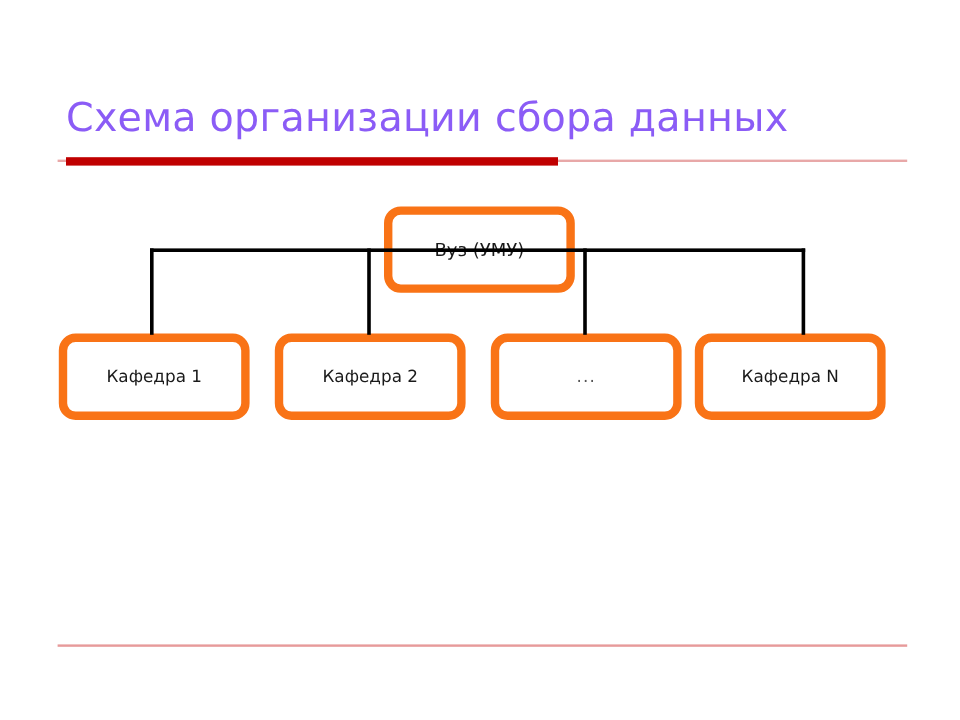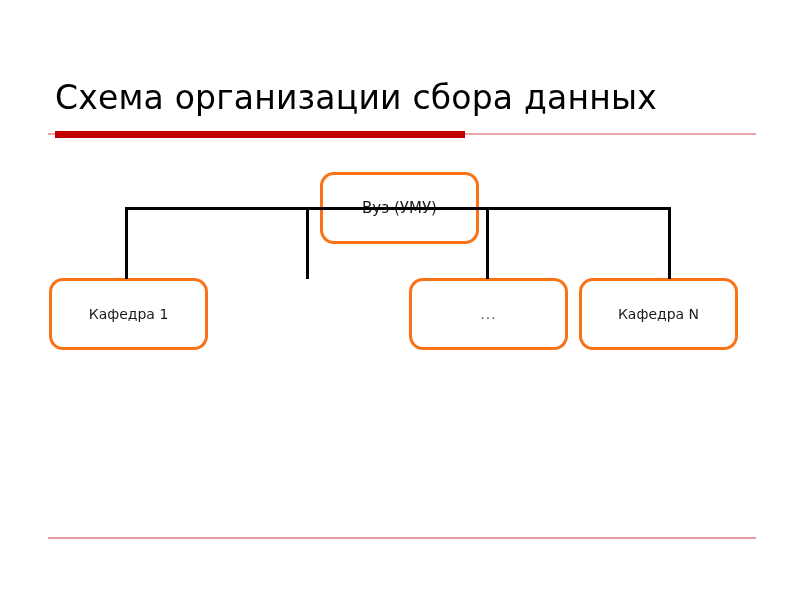--- a/index.html
+++ b/index.html
@@ -22,21 +22,21 @@
   }
 
   
   .slide-title {
     position: absolute;
     left: 55px;
     top: 78px;
     width: 700px;
     font-size: 33px;
     line-height: 40px;
-    color: #000000;
+    color: #8b5cf6;
     font-weight: normal;
     letter-spacing: 0.2px;
     white-space: nowrap;
   }
 
   .title-rule-thin {
     position: absolute;
     left: 48px;
     top: 133px;
     width: 708px;
@@ -68,21 +68,21 @@
     position: absolute;
     left: 0;
     top: 0;
     width: 800px;
     height: 600px;
   }
 
   .node {
     position: absolute;
     box-sizing: border-box;
-    border: 3px solid #f97316;
+    border: 7px solid #f97316;
     border-radius: 14px;
     background: #ffffff;
     display: flex;
     align-items: center;
     justify-content: center;
     color: #1a1a1a;
     font-size: 14px;
     line-height: 18px;
     text-align: right;
   }
@@ -155,20 +155,23 @@
     <div class="connector conn-horizontal"></div>
     <div class="connector conn-vert conn-vert-1"></div>
     <div class="connector conn-vert conn-vert-2"></div>
     <div class="connector conn-vert conn-vert-3"></div>
     <div class="connector conn-vert conn-vert-4"></div>
 
     <div class="node node-leaf node-leaf-1">
       <span>Кафедра 1</span>
     </div>
 
+    <div class="node node-leaf node-leaf-2">
+      <span>Кафедра 2</span>
+    </div>
 
     <div class="node node-leaf node-leaf-3">
       <span class="node-ellipsis">...</span>
     </div>
 
     <div class="node node-leaf node-leaf-4">
       <span>Кафедра N</span>
     </div>
 
   </div>

